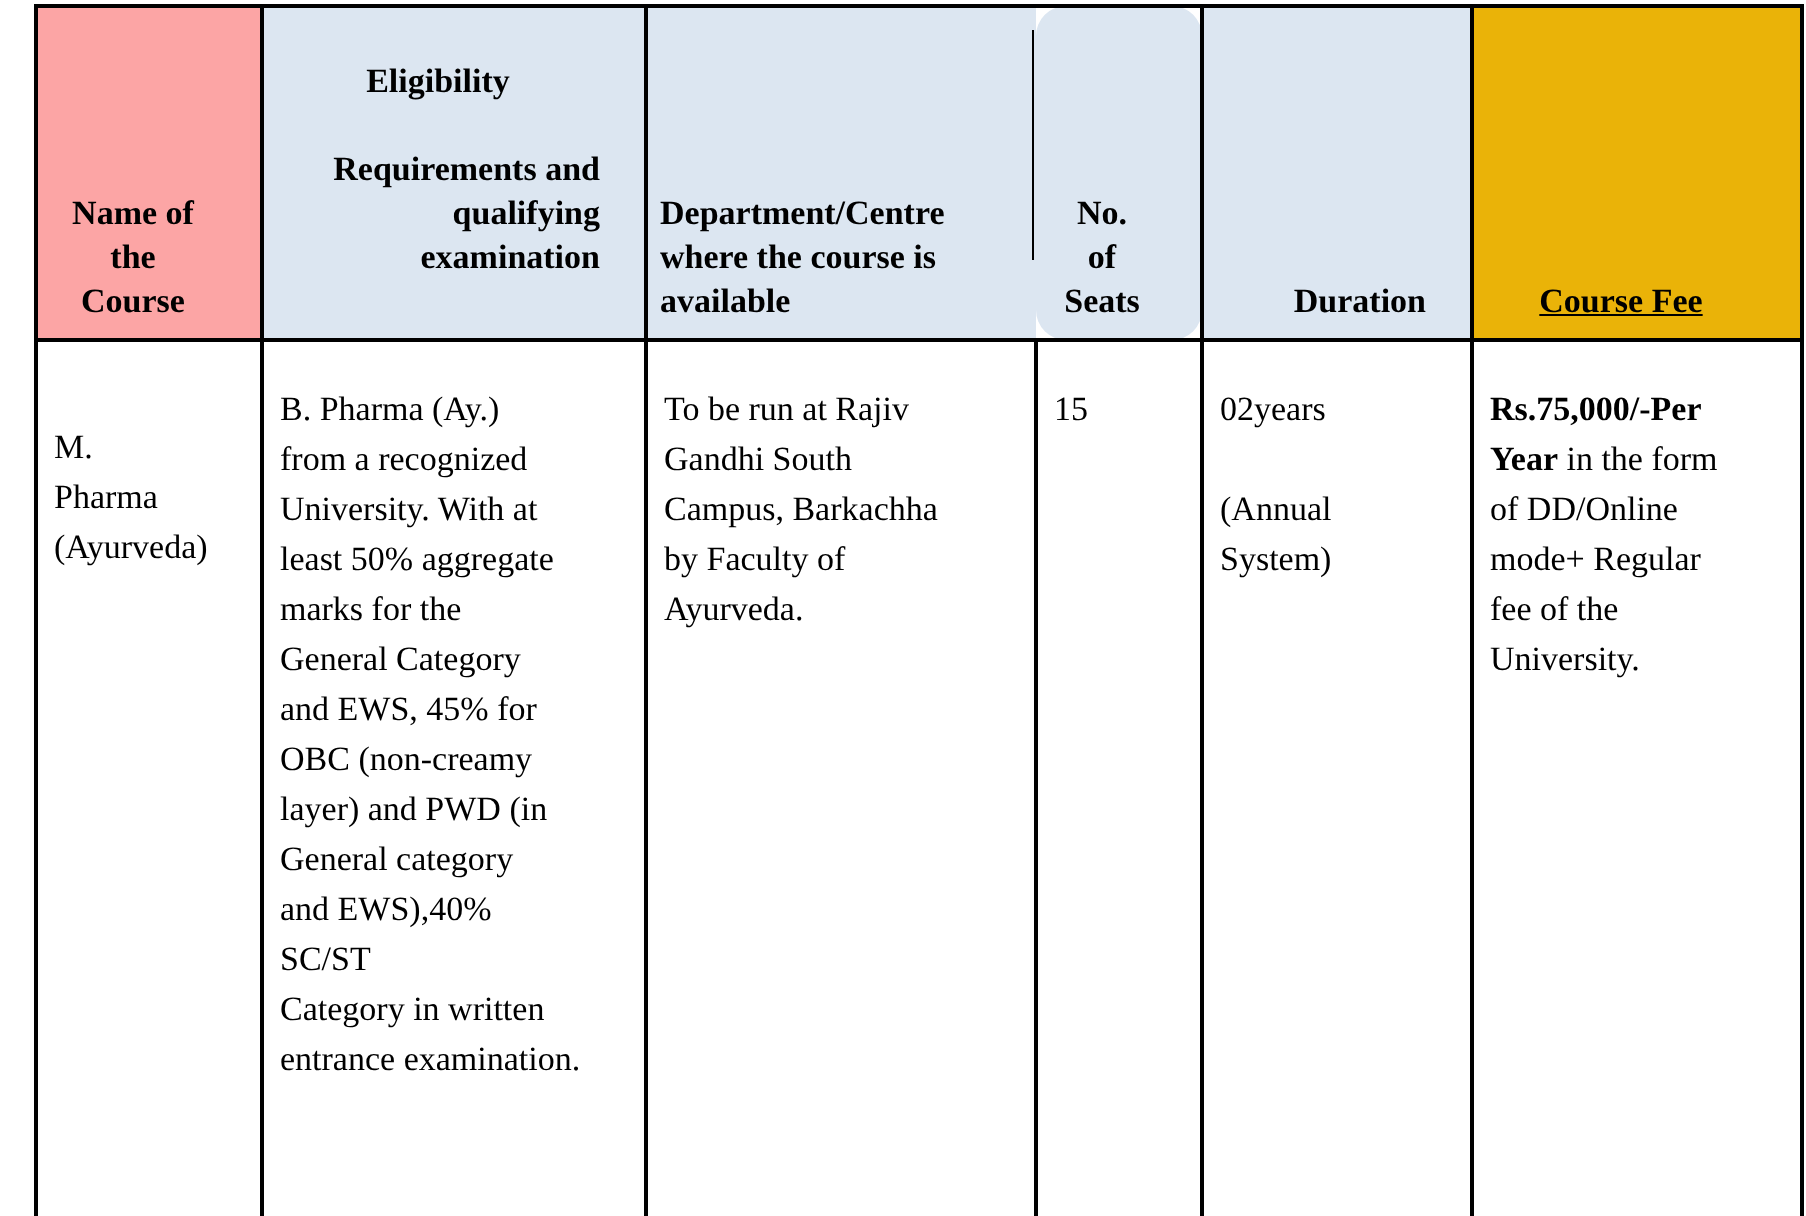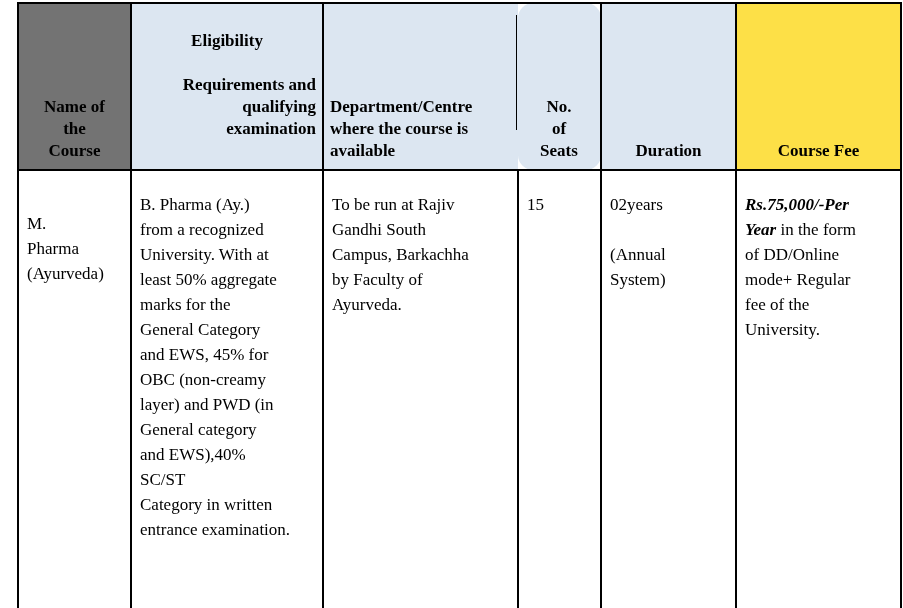--- a/index.html
+++ b/index.html
@@ -16,73 +16,73 @@
     border:2px solid #000;
     white-space:pre-line;
     overflow:hidden;
   }
   thead tr{height:128px;}
   tbody tr{height:534px;}
   th{
     background:#dce6f1;
     font-weight:bold;font-size:17px;line-height:22px;
     vertical-align:bottom;
-    padding:4px 6px 7px 6px;
+    padding:4px 22px 7px 6px;
     text-align:center;
   }
   th.align-left{text-align:left;margin-top:20px;}
   
   th.no-right{border-right:none;}
   th.no-left{border-left:none;}
   td{
     font-size:17px;line-height:25px;
     vertical-align:top;text-align:left;
     padding:21px 8px 8px 8px;
   }
   td.pad-extra{padding-top:40px;}
   .hdr-line1{text-align:center;}
   .hdr-rest{text-align:right;}
-  .bold{font-weight:bold;font-style:italic;}
+  .bold{font-weight:bold;}
   .divider-stub{
     position:absolute;left:516px;top:15px;width:1px;height:115px;
     background:#000;
   }
 </style>
 </head>
 <body>
 
 <div class="page">
   <table class="course-table">
     <colgroup>
       <col style="width:113px">
       <col style="width:192px">
       <col style="width:195px">
       <col style="width:83px">
       <col style="width:135px">
       <col style="width:165px">
     </colgroup>
     <thead>
       <tr>
-        <th style="background: #737373;">Name of
+        <th style="background: #fca5a5;">Name of
 the
 Course</th>
         <th style="background: rgb(220, 230, 241);">
           <div class="hdr-line1">Eligibility</div>
           <div class="hdr-rest">Requirements and
 qualifying
 examination</div>
         </th>
         <th class="align-left no-right" style="background: rgb(220, 230, 241);">Department/Centre
 where the course is
 available</th>
         <th class="no-left" style="background: rgb(220, 230, 241); border-radius: 15px;">No.
 of
 Seats</th>
-        <th style="background: rgb(220, 230, 241);">Duration</th>
-        <th style="background: #fde047;">Course Fee</th>
+        <th style="background: rgb(220, 230, 241); text-align: right;">Duration</th>
+        <th style="background: #eab308; text-decoration: underline;">Course Fee</th>
       </tr>
     </thead>
     <tbody>
       <tr>
         <td class="pad-extra">M.
 Pharma
 (Ayurveda)</td>
         <td>B. Pharma (Ay.)
 from a recognized
 University. With at

